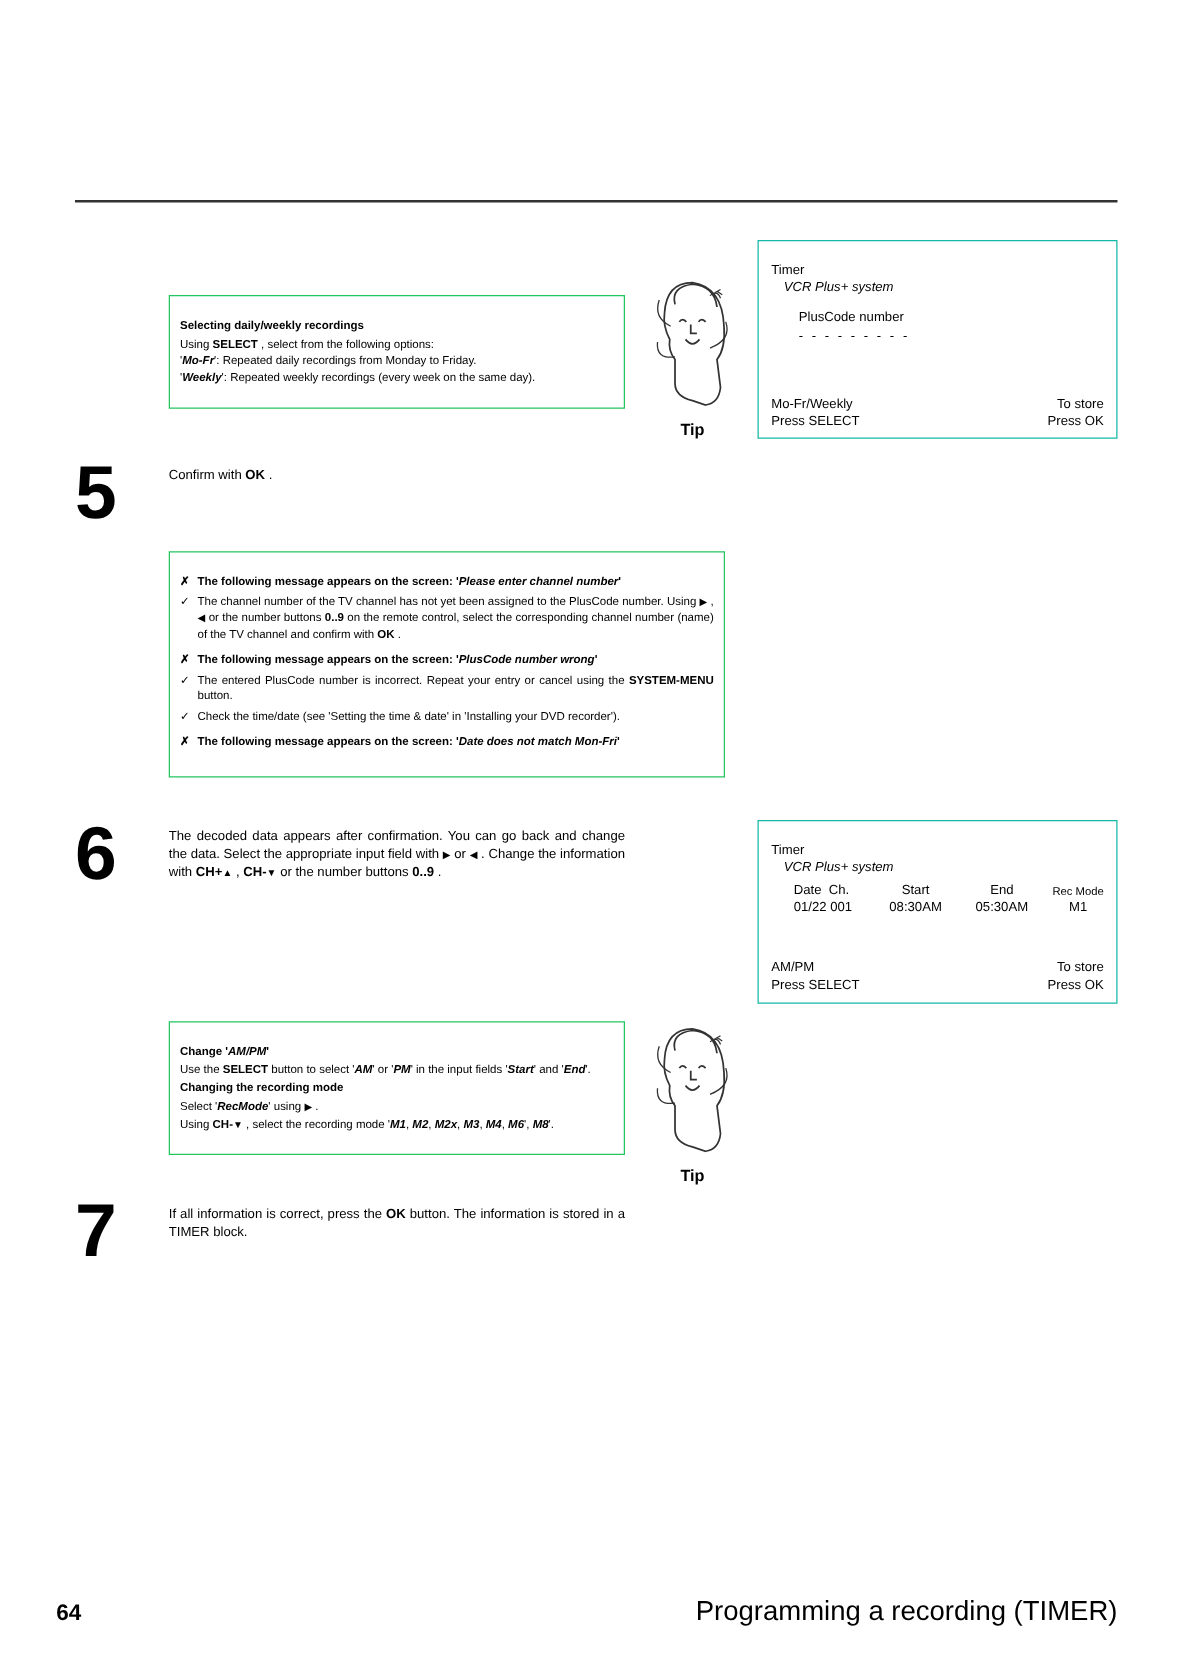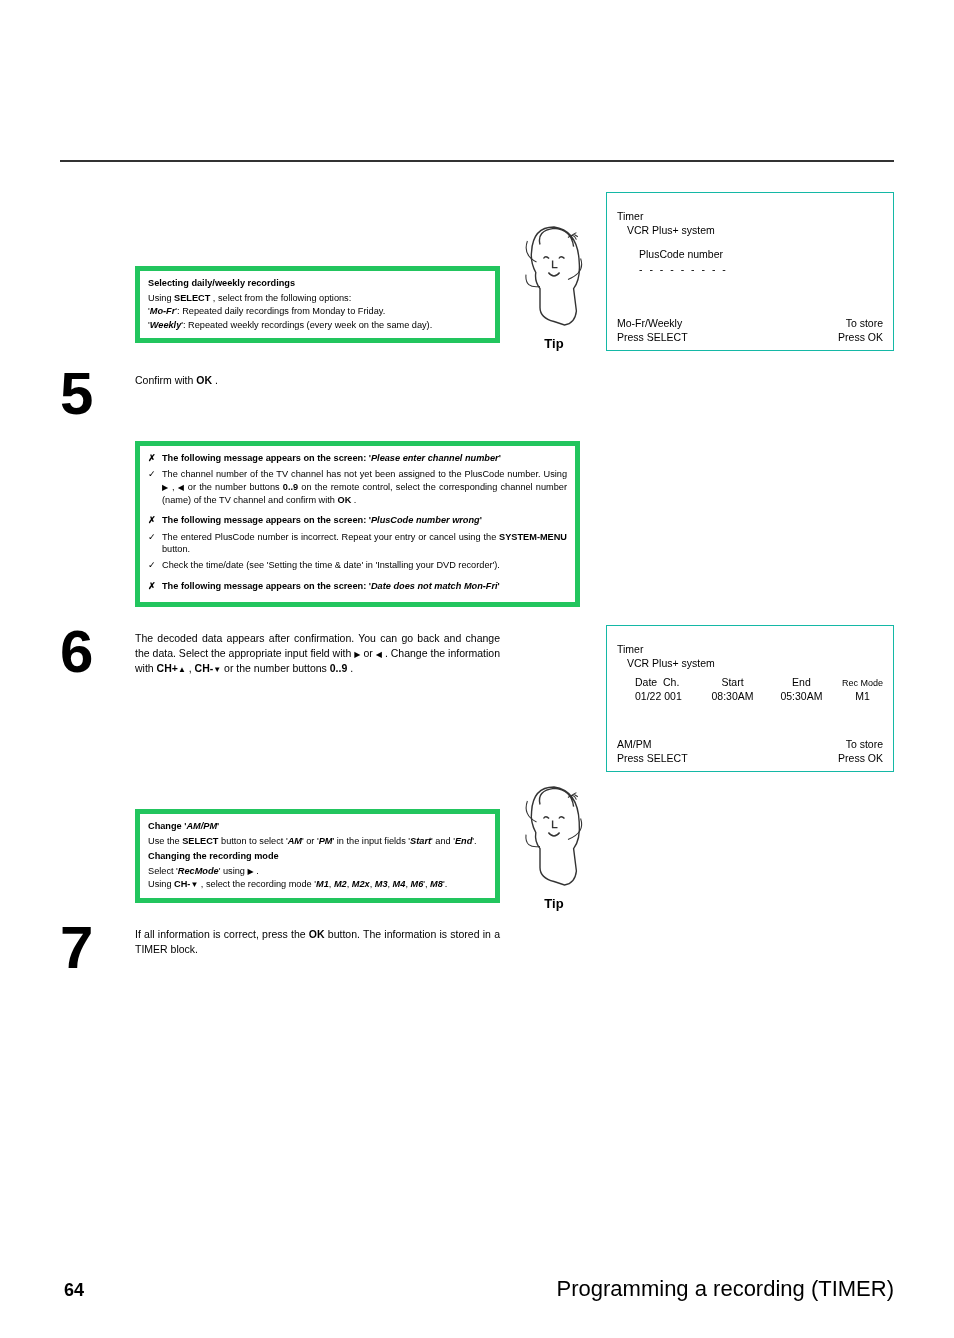--- a/index.html
+++ b/index.html
@@ -38,25 +38,25 @@
     flex-shrink: 0;
   }
   .step-body {
     flex: 1;
     padding-top: 6px;
     padding-right: 14px;
     font-size: 10.5px;
     line-height: 1.4;
   }
   .box {
-    border: 5px solid #22c55e;
-    padding: 6px 8px;
+    border: 1px solid #22c55e;
+    padding: 17px 8px;
     font-size: 9.2px;
     line-height: 1.35;
-    margin-bottom: 8px;
+    margin-bottom: 24px;
   }
   .box-title {
     font-weight: bold;
     margin-bottom: 2px;
   }
   .box .line { margin: 1px 0; }
   .bold { font-weight: bold; }
   .bolditalic { font-weight: bold; font-style: italic; }
   .button-label { font-weight: bold; }
   .icon-cell {
@@ -82,21 +82,21 @@
     padding: 16px 10px 6px 10px;
     line-height: 1.35;
     min-height: 150px;
     position: relative;
   }
   .screen-bottom {
     display: flex;
     justify-content: space-between;
     margin-top: 40px;
   }
-  .indent1 { padding-left: 10px; }
+  .indent1 { padding-left: 10px; font-style: italic; }
   .indent2 { padding-left: 22px; }
   .dashes { letter-spacing: 2px; }
   ul.problem-list {
     list-style: none;
     padding: 0;
     margin: 0;
   }
   ul.problem-list > li {
     position: relative;
     padding-left: 14px;
@@ -120,21 +120,21 @@
   .arrow-down::after { content: "▼"; font-size: 8px; }
   .timer-table {
     display: flex;
     gap: 12px;
   }
   .timer-col { flex: 1; white-space: nowrap; }
   .timer-col.right { text-align: center; }
   .footer {
     position: absolute;
     bottom: 36px;
-    left: 64px;
+    left: 45px;
     right: 60px;
     display: flex;
     justify-content: space-between;
     align-items: baseline;
   }
   .page-number {
     font-weight: bold;
     font-size: 18px;
   }
   .chapter-title {

